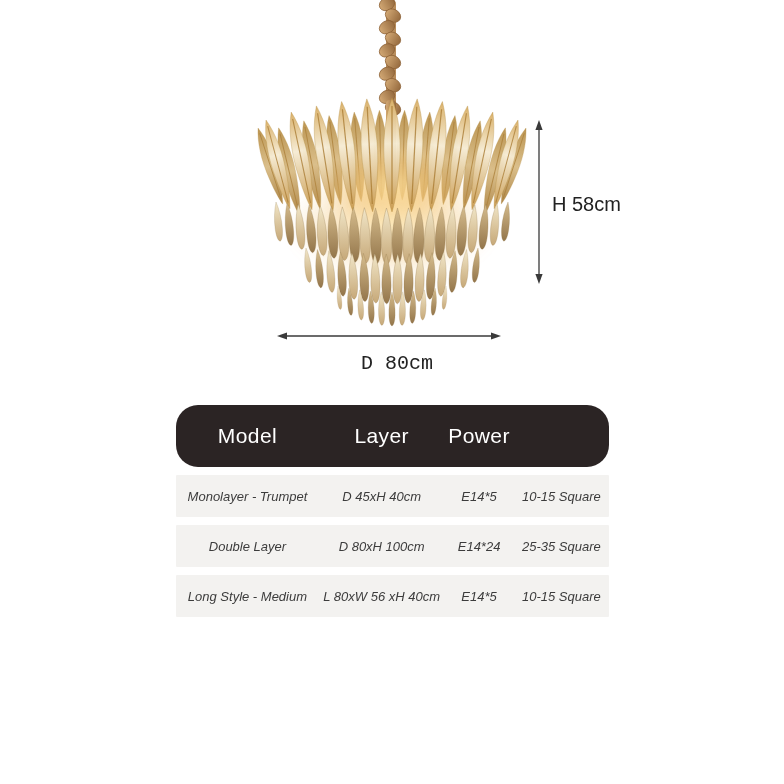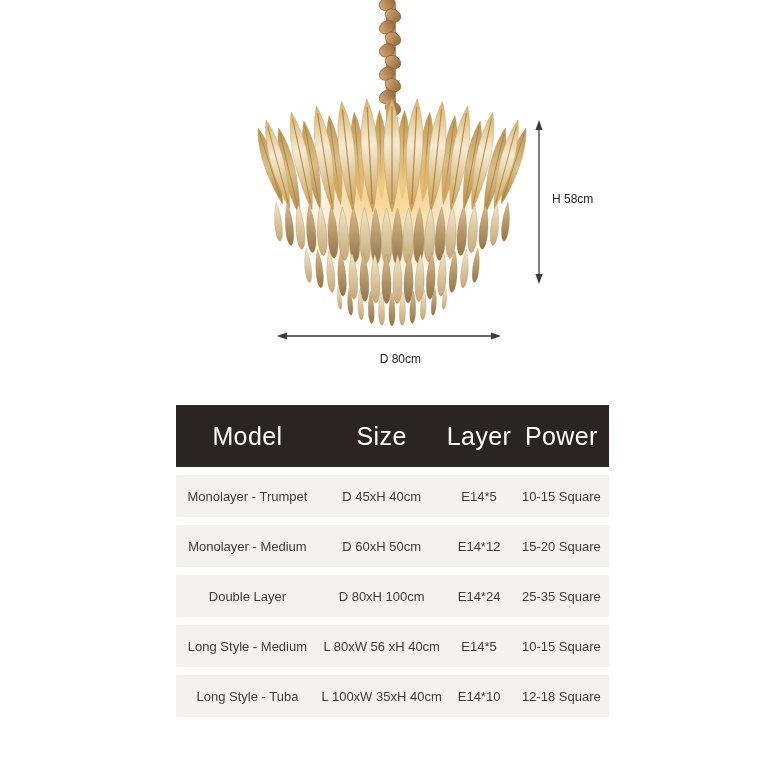--- a/index.html
+++ b/index.html
@@ -5,37 +5,37 @@
   html,body{margin:0;padding:0;}
   body{
     width:784px;height:784px;position:relative;overflow:hidden;
     background:var(--page-bg,#ffffff);
     font-family:"Liberation Sans","DejaVu Sans",sans-serif;
   }
   .stage{position:absolute;left:0;top:0;width:784px;height:400px;}
   #chandelier-svg{position:absolute;left:0;top:0;}
   .dim-label{
     position:absolute;color:var(--annotation-text,#222222);
-    font-size:12px;line-height:1.1;white-space:nowrap;
+    font-size:20px;line-height:1.1;white-space:nowrap;
   }
   .h-label{left:552px;top:193px;}
-  .d-label{left:361px;top:353px;width:60px;text-align:right;}
+  .d-label{left:361px;top:353px;width:60px;text-align:right;font-family:Liberation Mono, monospace;}
 
   .spec-table{position:absolute;left:176px;top:405px;width:433px;}
   .spec-header{
     height:62px;background:var(--table-header-bg,#2b2424);
     color:var(--table-header-text,#ffffff);
     display:grid;grid-template-columns:33% 29% 16% 22%;
-    align-items:center;font-size:25px;letter-spacing:.4px;
+    align-items:center;font-size:21px;letter-spacing:.4px;border-radius:22px;
   }
   .spec-row{
     height:42px;margin-top:8px;background:var(--table-row-bg,#f3f2f0);
     color:var(--table-row-text,#3c3c3c);
     display:grid;grid-template-columns:33% 29% 16% 22%;
-    align-items:center;font-size:13px;border-radius:1px;
+    align-items:center;font-size:13px;border-radius:1px;font-style:italic;
   }
   .cell{text-align:center;padding:0 2px;}
 </style>
 </head>
 <body>
 
 <div class="stage">
   <svg id="chandelier-svg" width="784" height="400" viewBox="0 0 784 400">
     <defs>
       <linearGradient id="fgA" x1="0" y1="0" x2="0" y2="1">
@@ -181,48 +181,35 @@
     </g>
   </svg>
 
   <div class="dim-label h-label">H 58cm</div>
   <div class="dim-label d-label">D 80cm</div>
 </div>
 
 <div class="spec-table">
   <div class="spec-header">
     <div class="cell">Model</div>
-    <div class="cell">Size</div>
     <div class="cell">Layer</div>
     <div class="cell">Power</div>
   </div>
 
   <div class="spec-row">
     <div class="cell">Monolayer - Trumpet</div>
     <div class="cell">D 45xH 40cm</div>
     <div class="cell">E14*5</div>
     <div class="cell">10-15 Square</div>
   </div>
   <div class="spec-row">
-    <div class="cell">Monolayer - Medium</div>
-    <div class="cell">D 60xH 50cm</div>
-    <div class="cell">E14*12</div>
-    <div class="cell">15-20 Square</div>
-  </div>
-  <div class="spec-row">
     <div class="cell">Double Layer</div>
     <div class="cell">D 80xH 100cm</div>
     <div class="cell">E14*24</div>
     <div class="cell">25-35 Square</div>
   </div>
   <div class="spec-row">
     <div class="cell">Long Style - Medium</div>
     <div class="cell">L 80xW 56 xH 40cm</div>
     <div class="cell">E14*5</div>
     <div class="cell">10-15 Square</div>
   </div>
-  <div class="spec-row">
-    <div class="cell">Long Style - Tuba</div>
-    <div class="cell">L 100xW 35xH 40cm</div>
-    <div class="cell">E14*10</div>
-    <div class="cell">12-18 Square</div>
-  </div>
 </div>
 
 </body></html>

